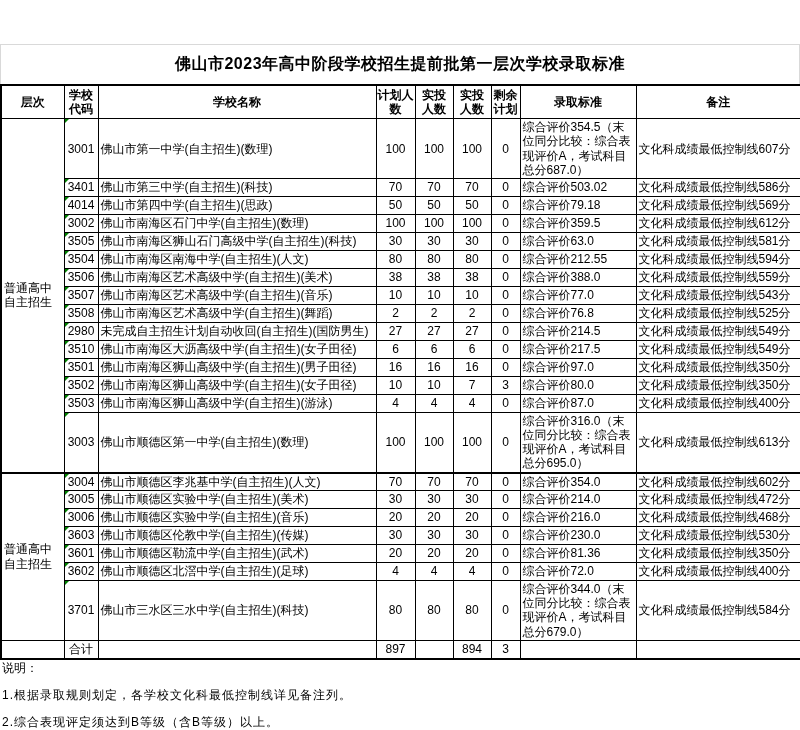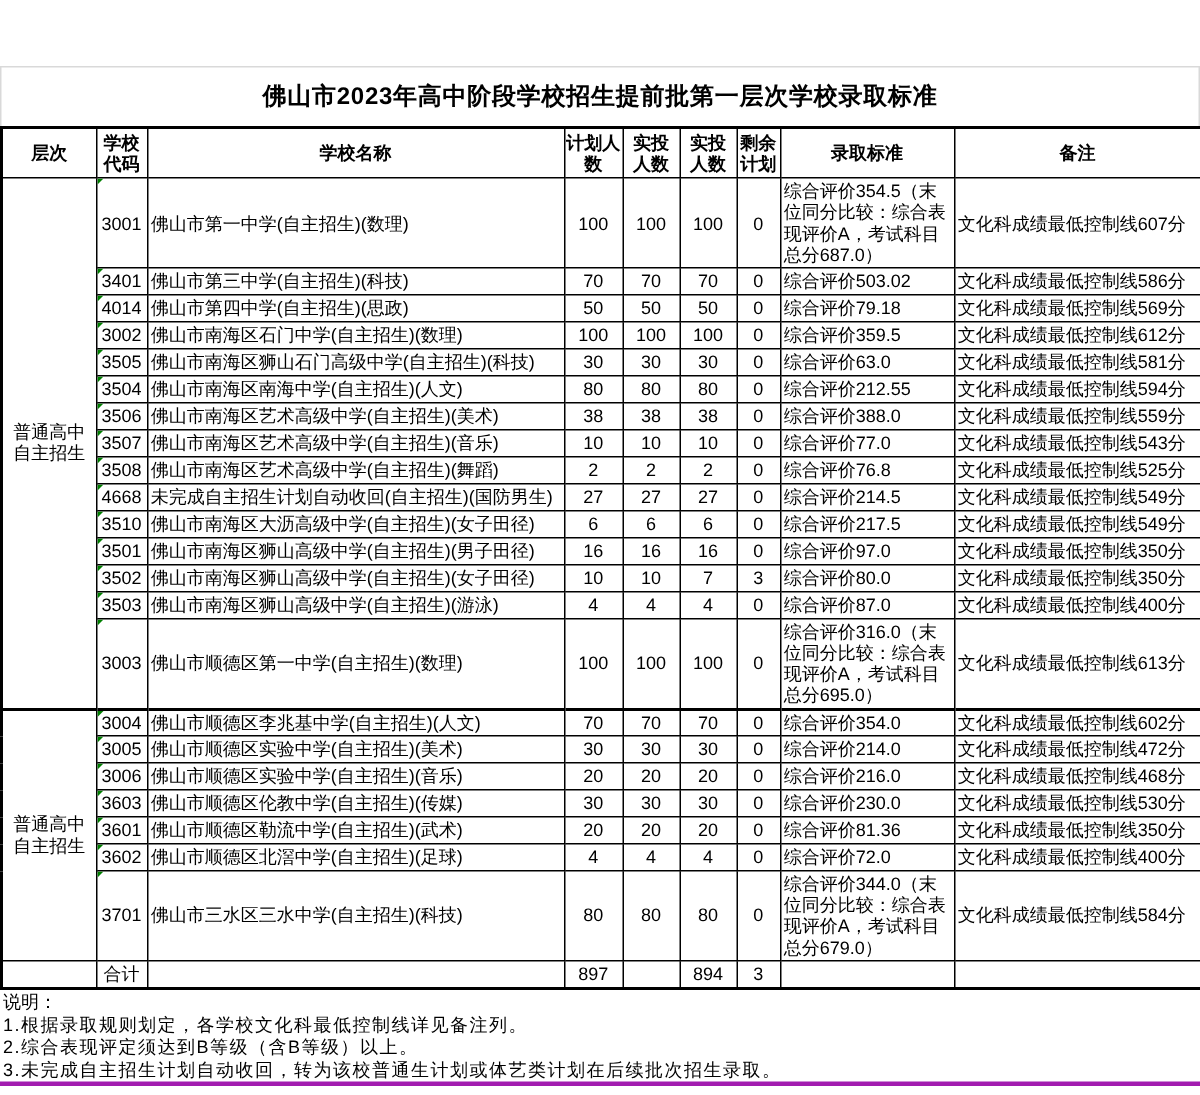--- a/index.html
+++ b/index.html
@@ -10,33 +10,33 @@
     border:1px solid #d9d9d9;border-bottom:none;box-sizing:border-box;margin-top:44px;
   }
   table.sheet{border-collapse:collapse;table-layout:fixed;width:800px;border:2px solid #000;}
   .sheet th,.sheet td{
     border:1px solid #000;font-size:12px;line-height:1.18;
     padding:1px 2px;overflow:hidden;vertical-align:middle;box-sizing:border-box;
     word-break:break-all;
   }
   .sheet th{font-weight:bold;text-align:center;padding:2px 1px;height:30px;}
   .sheet td{height:18px;}
-  .c-level{text-align:center;}
+  .c-level{text-align:left;}
   .c-code{text-align:center;position:relative;}
   .flag::before{
     content:"";position:absolute;top:0;left:0;width:0;height:0;
     border-top:4px solid #008000;border-right:4px solid transparent;
   }
   .c-num{text-align:center;}
   .c-name,.c-std,.c-remark{text-align:left;}
   .sec-top td{border-top:2px solid #000;}
   .total-row td{height:19px;}
   .notes{font-size:12px;line-height:15px;padding:1px 0 0 2px;border-bottom:3px solid #a21caf;}
   .notes-heading{position:relative;}
-  .note-line{white-space:nowrap;letter-spacing:1px;}
+  .note-line{white-space:nowrap;letter-spacing:1px;margin-top:12px;}
 </style>
 </head>
 <body>
 
 <div class="title-bar">佛山市2023年高中阶段学校招生提前批第一层次学校录取标准</div>
 
 <table class="sheet">
   <colgroup>
     <col style="width:63px">
       <col style="width:34px">
@@ -147,21 +147,21 @@
         <td class="c-code flag">3508</td>
         <td class="c-name">佛山市南海区艺术高级中学(自主招生)(舞蹈)</td>
         <td class="c-num">2</td>
         <td class="c-num">2</td>
         <td class="c-num">2</td>
         <td class="c-num">0</td>
         <td class="c-std">综合评价76.8</td>
         <td class="c-remark">文化科成绩最低控制线525分</td>
       </tr>
       <tr>
-        <td class="c-code flag">4668</td>
+        <td class="c-code flag">2980</td>
         <td class="c-name">未完成自主招生计划自动收回(自主招生)(国防男生)</td>
         <td class="c-num">27</td>
         <td class="c-num">27</td>
         <td class="c-num">27</td>
         <td class="c-num">0</td>
         <td class="c-std">综合评价214.5</td>
         <td class="c-remark">文化科成绩最低控制线549分</td>
       </tr>
       <tr>
         <td class="c-code flag">3510</td>

